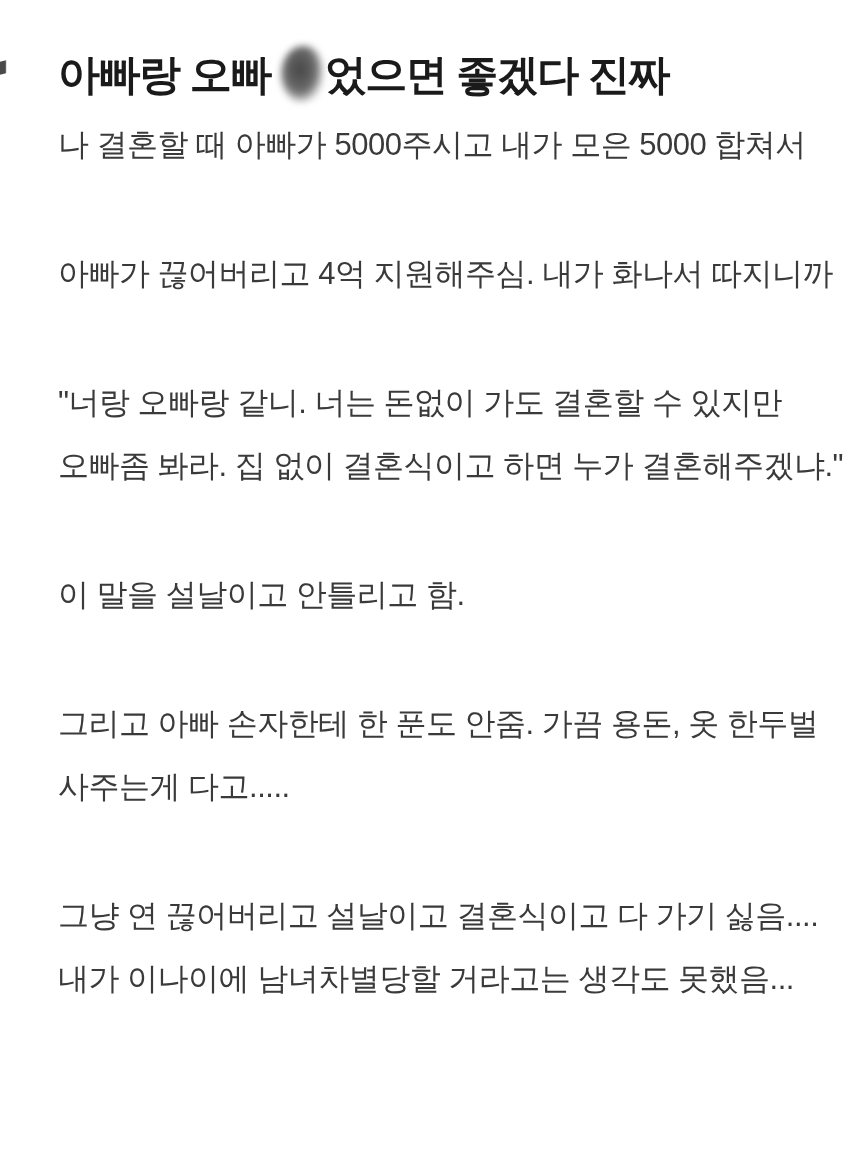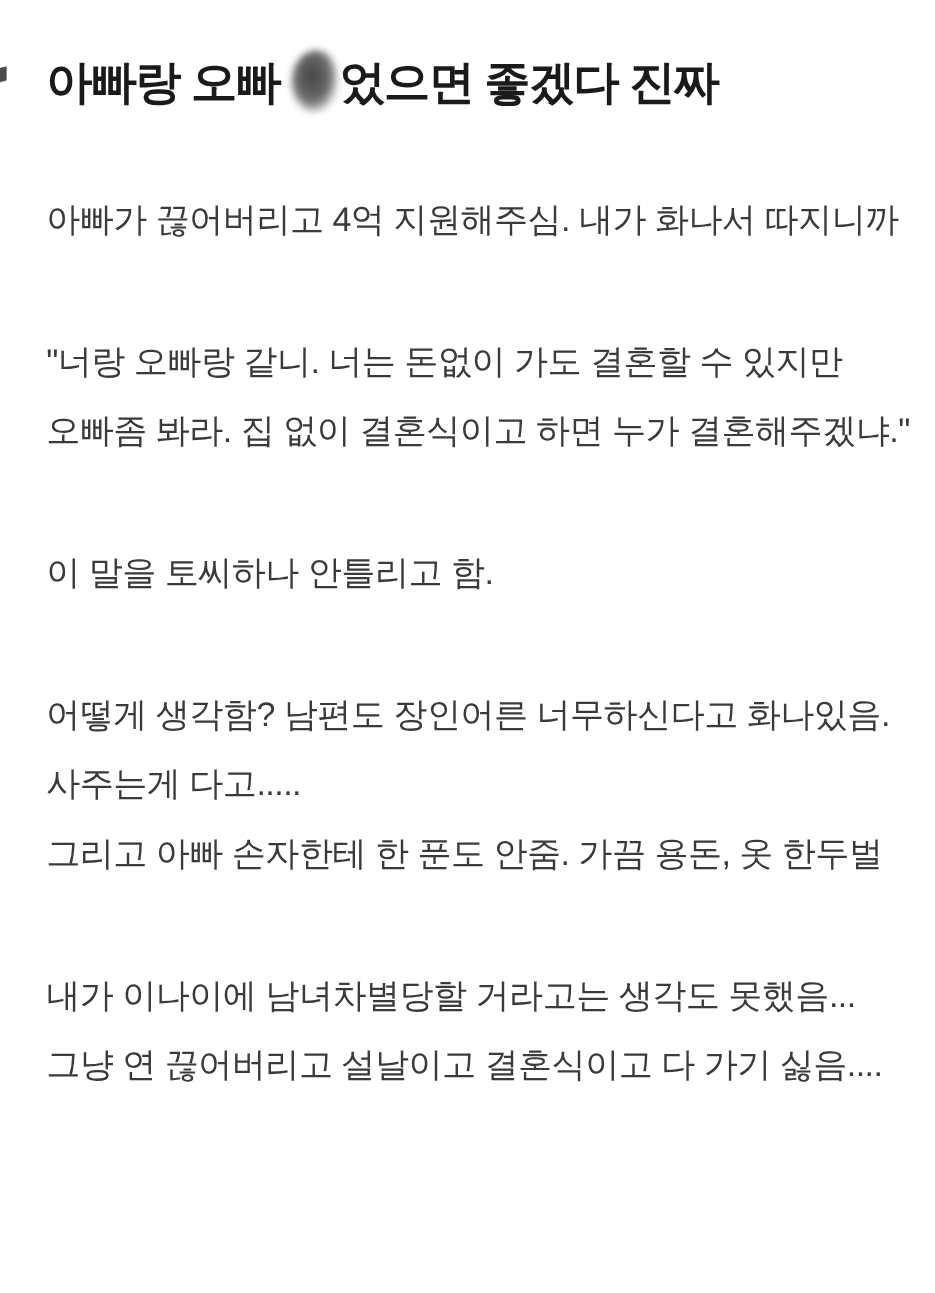--- a/index.html
+++ b/index.html
@@ -10,21 +10,21 @@
   }
   html,body{margin:0;padding:0;}
   body{
     width:850px;height:1175px;
     background:var(--background);
     font-family:"Liberation Sans","DejaVu Sans",sans-serif;
     overflow:hidden;position:relative;
   }
   .page{
     position:absolute;inset:0;
-    padding:46px 30px 0 42px;
+    padding:46px 30px 0 58px;
     box-sizing:border-box;
   }
   .edge-artifact{
     position:absolute;left:0;top:61px;
     width:6px;height:13px;
     background:#4a4a4a;
     transform:skewY(-14deg);
     filter:blur(0.6px);
   }
   .title{
@@ -55,34 +55,34 @@
   }
 </style>
 </head>
 <body>
 
 <div class="page">
   <div class="edge-artifact"></div>
   <h1 class="title"><span>아빠랑 오빠</span><span class="censor-blur"></span><span>었으면 좋겠다 진짜</span></h1>
   <div class="body">
       <div class="paragraph">
+        <div class="line">나 결혼할 때 아빠가 5000주시고 내가 모은 5000 합쳐서</div>
       </div>
       <div class="paragraph">
         <div class="line">아빠가 끊어버리고 4억 지원해주심. 내가 화나서 따지니까</div>
       </div>
       <div class="paragraph">
         <div class="line">"너랑 오빠랑 같니. 너는 돈없이 가도 결혼할 수 있지만</div>
         <div class="line">오빠좀 봐라. 집 없이 결혼식이고 하면 누가 결혼해주겠냐."</div>
       </div>
       <div class="paragraph">
-        <div class="line">이 말을 토씨하나 안틀리고 함.</div>
+        <div class="line">이 말을 설날이고 안틀리고 함.</div>
       </div>
       <div class="paragraph">
-        <div class="line">어떻게 생각함? 남편도 장인어른 너무하신다고 화나있음.</div>
+        <div class="line">그리고 아빠 손자한테 한 푼도 안줌. 가끔 용돈, 옷 한두벌</div>
         <div class="line">사주는게 다고.....</div>
-        <div class="line">그리고 아빠 손자한테 한 푼도 안줌. 가끔 용돈, 옷 한두벌</div>
       </div>
       <div class="paragraph">
+        <div class="line">그냥 연 끊어버리고 설날이고 결혼식이고 다 가기 싫음....</div>
         <div class="line">내가 이나이에 남녀차별당할 거라고는 생각도 못했음...</div>
-        <div class="line">그냥 연 끊어버리고 설날이고 결혼식이고 다 가기 싫음....</div>
       </div>
     </div>
 </div>
 
 </body></html>

